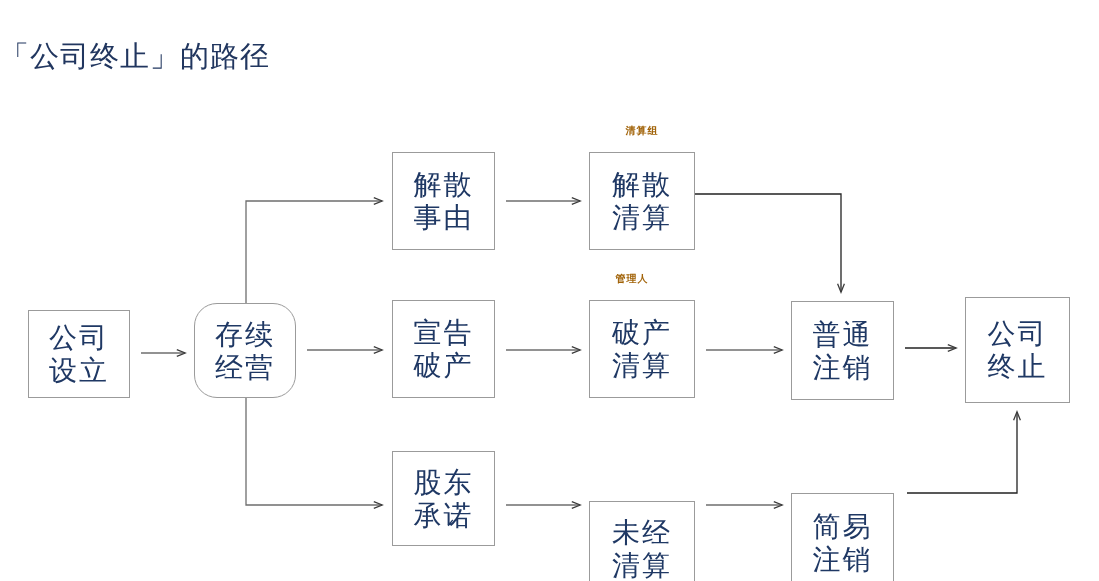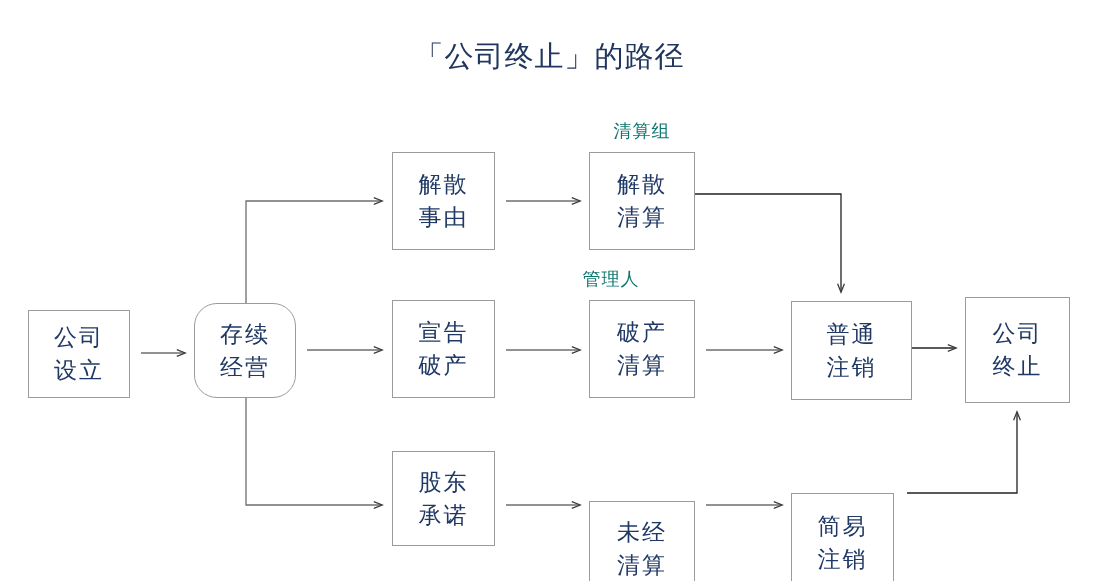--- a/index.html
+++ b/index.html
@@ -15,54 +15,55 @@
     width: 1099px;
     height: 581px;
     background: #ffffff;
     overflow: hidden;
   }
   #title {
     position: absolute;
     left: 0;
     top: 38px;
     width: 1099px;
-    text-align: center;
+    text-align: left;
     font-size: 29px;
     line-height: 36px;
     letter-spacing: 1px;
     color: #21365f;
     font-family: "Liberation Sans", "DejaVu Sans", sans-serif;
     white-space: nowrap;
   }
   .node {
     position: absolute;
     box-sizing: border-box;
     background: #ffffff;
     border: 1px solid #9b9b9b;
     color: #1f3864;
     display: flex;
     flex-direction: column;
     align-items: center;
     justify-content: center;
-    font-size: 23px;
+    font-size: 28px;
     line-height: 33px;
     letter-spacing: 2px;
     white-space: nowrap;
   }
   .node .ln {
     display: block;
   }
   .edge-label {
     position: absolute;
-    color: #0f766e;
-    font-size: 18px;
+    color: #a16207;
+    font-size: 10px;
     line-height: 18px;
     letter-spacing: 1px;
     text-align: center;
     white-space: nowrap;
+    font-weight: bold;
   }
   #wires {
     position: absolute;
     left: 0;
     top: 0;
     width: 1099px;
     height: 581px;
     pointer-events: none;
   }
 </style>
@@ -98,21 +99,21 @@
     <line x1="706" y1="350" x2="782" y2="350" stroke="#6e6e6e" stroke-width="1.3" marker-end="url(#arrowhead)"></line>
 
     <line x1="706" y1="505" x2="782" y2="505" stroke="#6e6e6e" stroke-width="1.3" marker-end="url(#arrowhead)"></line>
 
     <line x1="905" y1="348" x2="956" y2="348" stroke="#222222" stroke-width="1.3" marker-end="url(#arrowhead)"></line>
 
     <path d="M907,493 L1017,493 L1017,412" fill="none" stroke="#222222" stroke-width="1.3" marker-end="url(#arrowhead)"></path>
   </svg>
 
   <div class="edge-label" style="left:589px; top:122px; width:106px;">清算组</div>
-  <div class="edge-label" style="left:558px; top:270px; width:106px;">管理人</div>
+  <div class="edge-label" style="left:579px; top:270px; width:106px;">管理人</div>
 
   <div class="node" style="left:28px; top:310px; width:102px; height:88px;">
     <span class="ln">公司</span>
     <span class="ln">设立</span>
   </div>
 
   <div class="node" style="left:194px; top:303px; width:102px; height:95px;border-radius:23px;">
     <span class="ln">存续</span>
     <span class="ln">经营</span>
   </div>
@@ -140,21 +141,21 @@
   <div class="node" style="left:392px; top:451px; width:103px; height:95px;">
     <span class="ln">股东</span>
     <span class="ln">承诺</span>
   </div>
 
   <div class="node" style="left:589px; top:458px; width:106px; height:95px;margin-top:43px;">
     <span class="ln">未经</span>
     <span class="ln">清算</span>
   </div>
 
-  <div class="node" style="left:791px; top:301px; width:121px; height:99px;">
+  <div class="node" style="left:791px; top:301px; width:103px; height:99px;">
     <span class="ln">普通</span>
     <span class="ln">注销</span>
   </div>
 
   <div class="node" style="left:791px; top:455px; width:103px; height:99px;margin-top:38px;">
     <span class="ln">简易</span>
     <span class="ln">注销</span>
   </div>
 
   <div class="node" style="left:965px; top:297px; width:105px; height:106px;">

